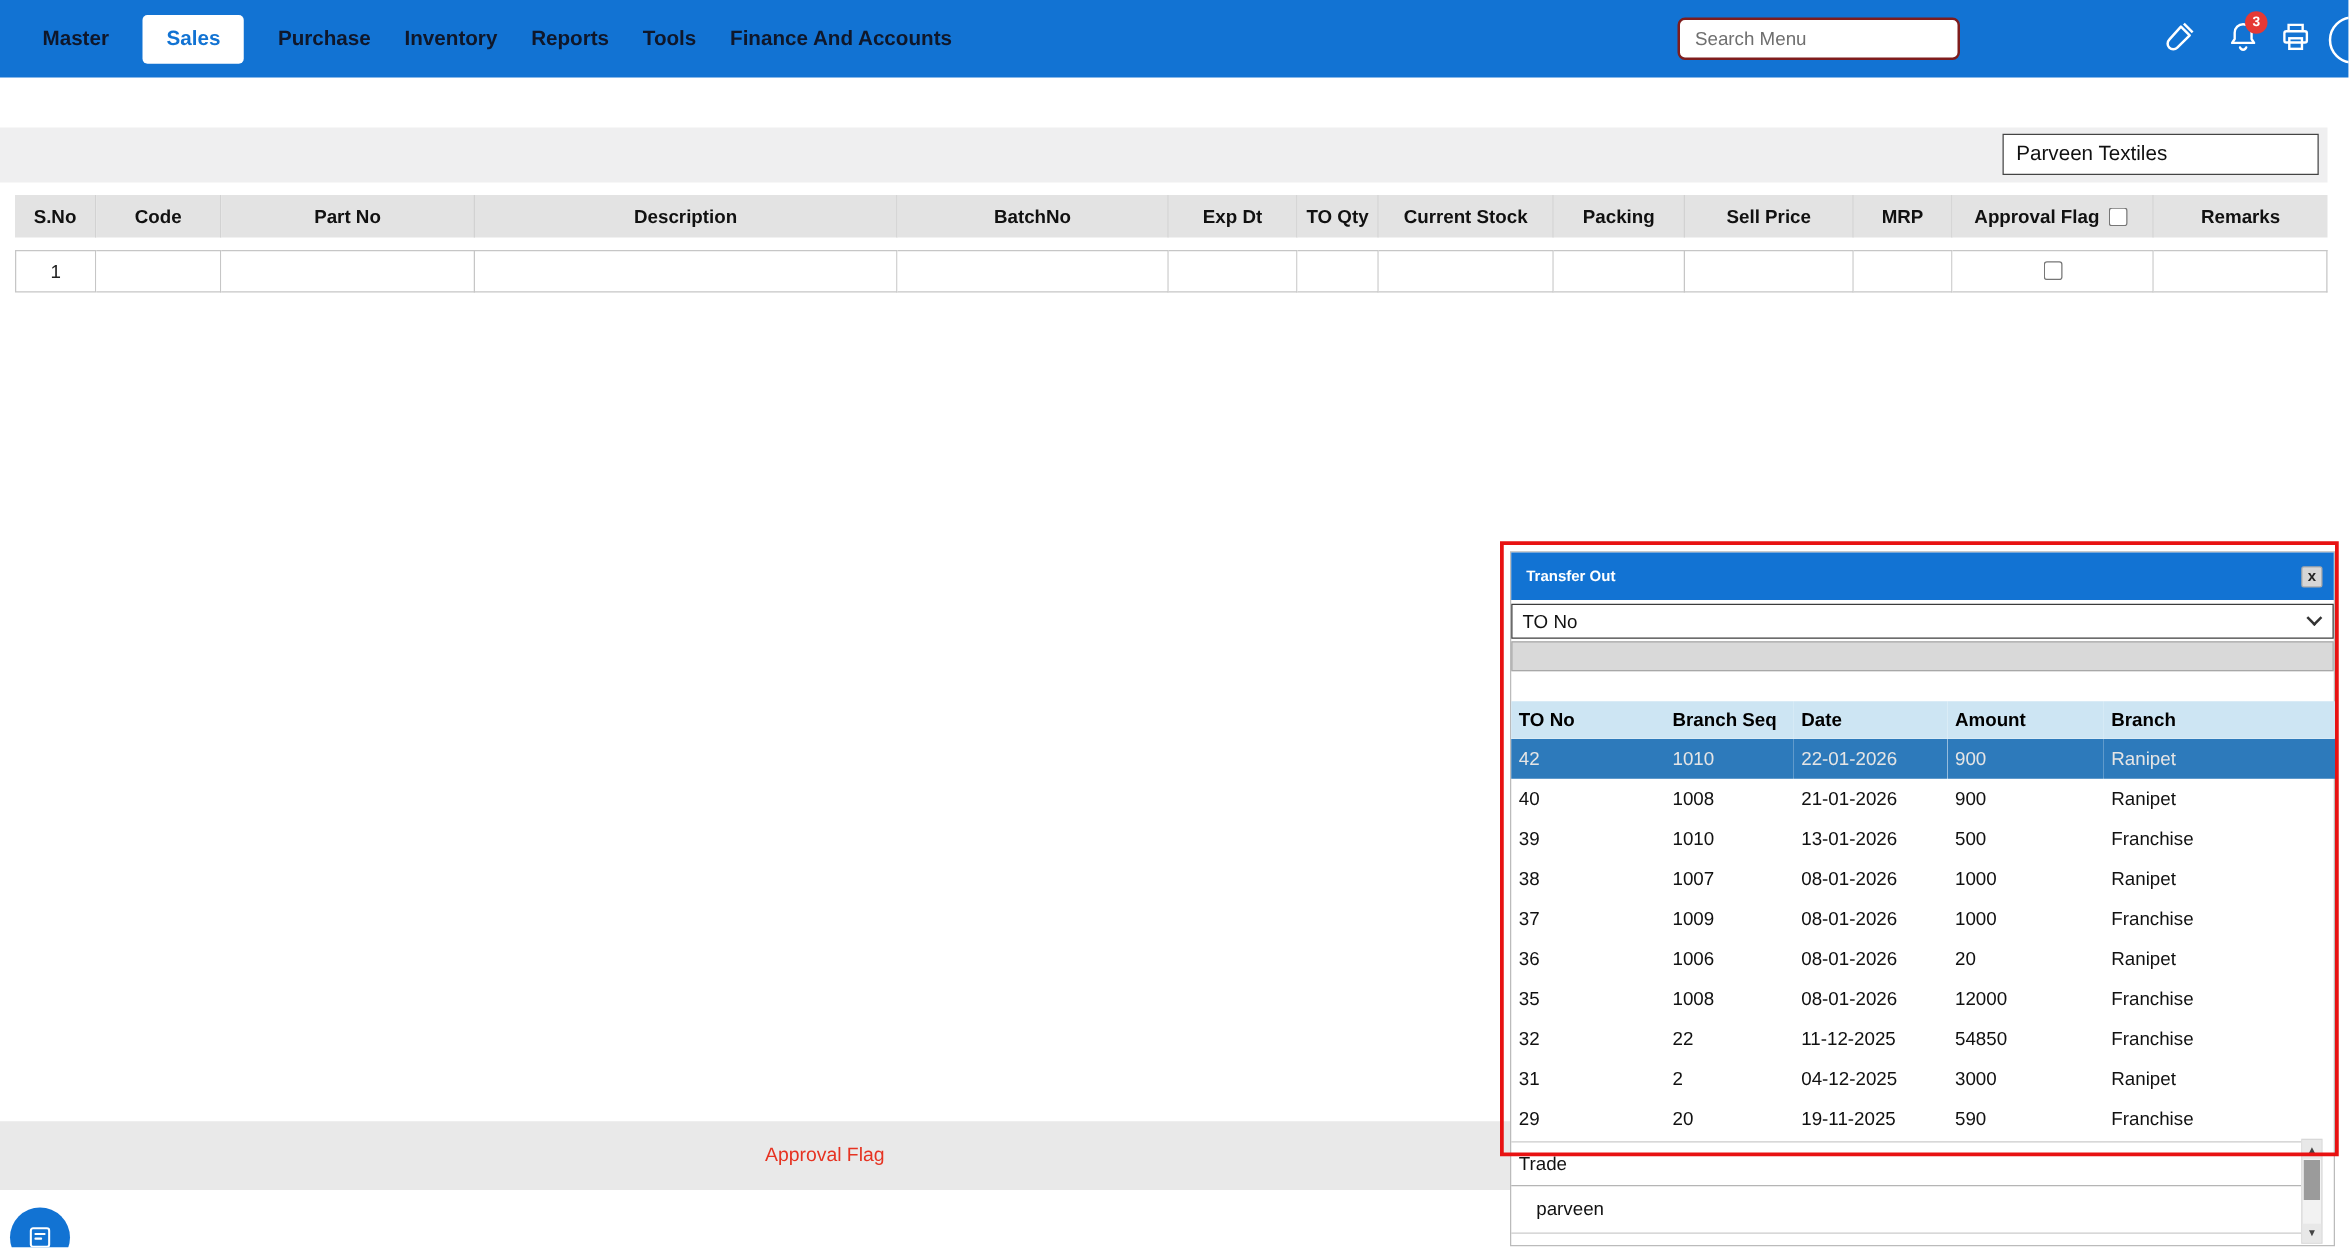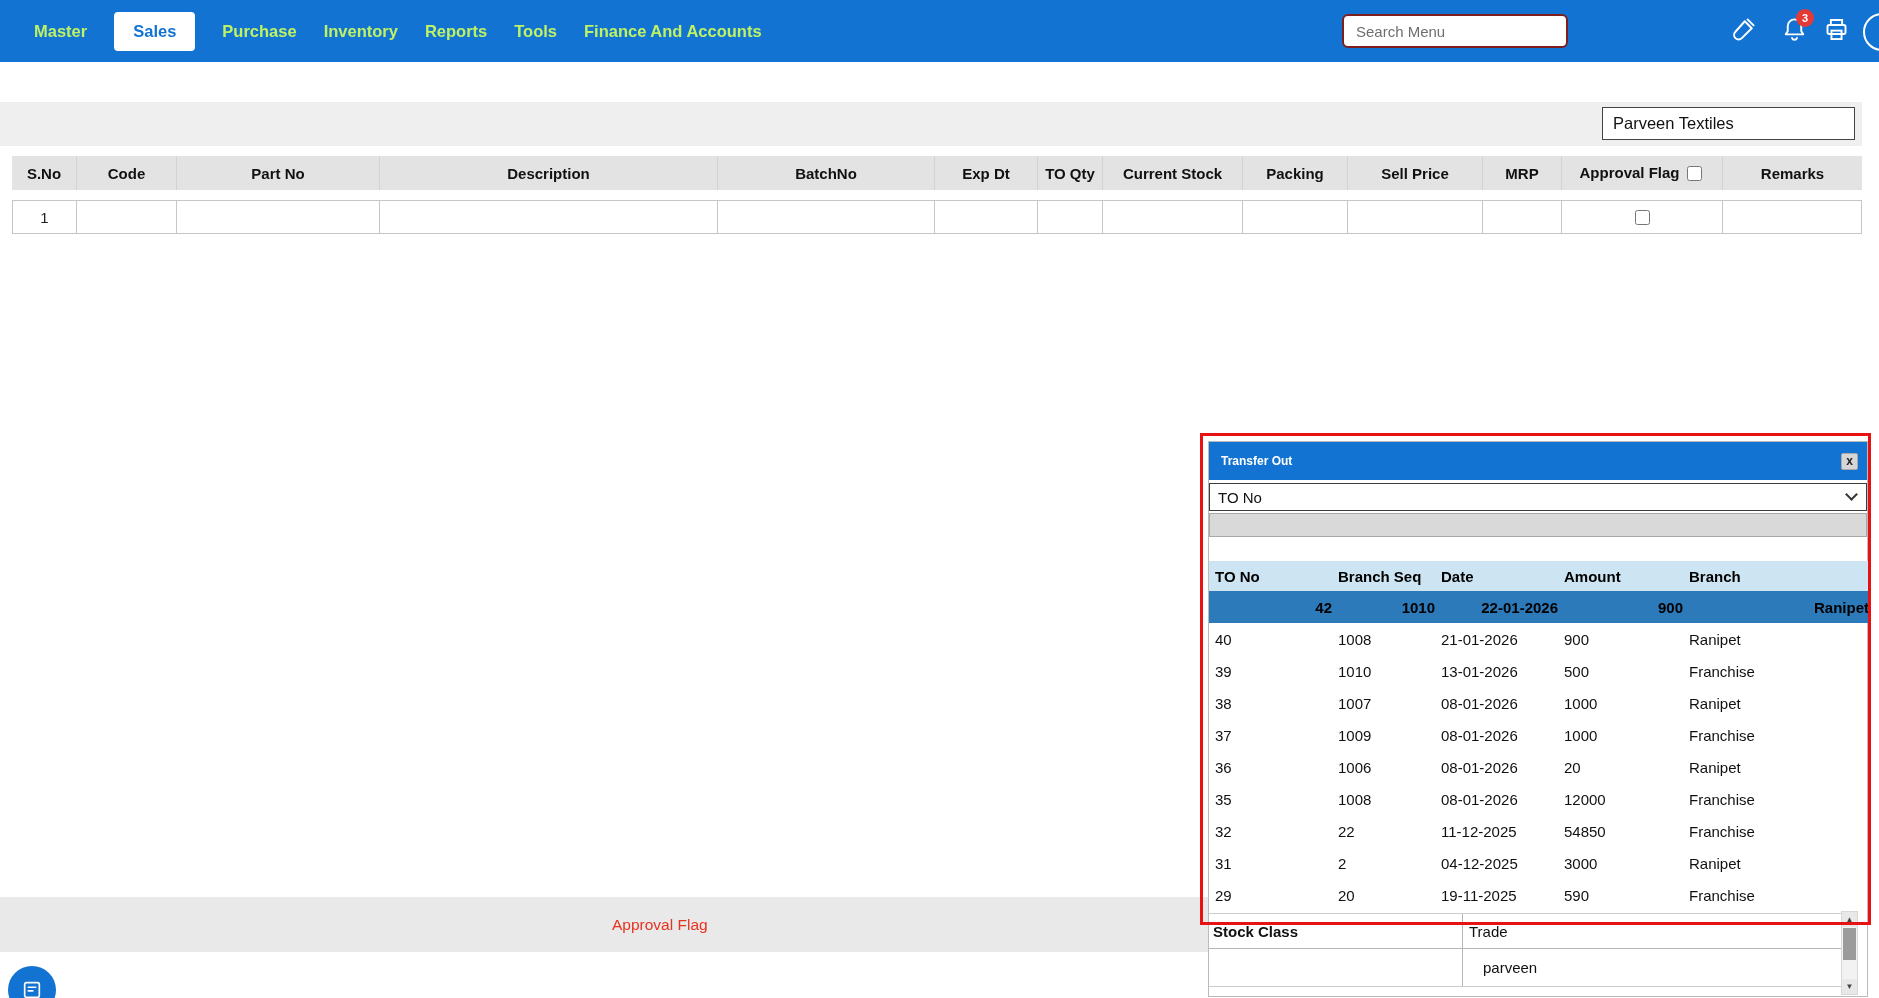--- a/index.html
+++ b/index.html
@@ -3,21 +3,21 @@
 <meta charset="utf-8">
 <style>
   * { box-sizing: border-box; }
   html,body { margin:0; padding:0; }
   body { font-family:"Liberation Sans", sans-serif; background:#fff; }
   #screen { position:relative; width:1879px; height:998px; overflow:hidden; background:#fff; }
 
   
   .topnav { position:absolute; top:0; left:0; width:100%; height:62px; background:#1273d3; }
   .tn-items { position:absolute; left:34px; top:0; height:62px; display:flex; align-items:center; }
-  .tn-item { color:#bef264; font-weight:700; font-size:16.5px; margin-right:27px; cursor:pointer; white-space:nowrap; }
+  .tn-item { color:#0f172a; font-weight:700; font-size:16.5px; margin-right:27px; cursor:pointer; white-space:nowrap; }
   .tn-item.active { background:#fff; color:#1273d3; padding:10px 19px; border-radius:4px; }
   .search { position:absolute; left:1342px; top:14px; width:226px; height:34px; border:2px solid #7f1d1d; border-radius:6px; padding:0 12px; font-size:15px; font-family:inherit; color:#333; }
   .search::placeholder { color:#6f6f6f; }
   .tn-icon { position:absolute; top:16px; width:28px; height:28px; cursor:pointer; }
   .tn-icon.brush { left:1729px; }
   .tn-icon.bell { left:1781px; }
   .tn-icon.printer { left:1823px; }
   .badge { position:absolute; top:-7px; left:15px; min-width:18px; height:18px; border-radius:9px; background:#e53935; color:#fff; font-size:11px; font-weight:700; display:flex; align-items:center; justify-content:center; padding:0 3px; }
   .avatar { position:absolute; right:-22px; top:13px; width:38px; height:38px; border:2px solid #fff; border-radius:50%; }
 
@@ -51,30 +51,30 @@
   .popup-header { height:38px; background:#1273d3; display:flex; align-items:center; justify-content:space-between; padding:0 9px 0 12px; }
   .popup-title { color:#fff; font-size:12px; font-weight:600; }
   .popup-close { width:17px; height:17px; background:#d6d6d6; border:1px solid #aaa; border-radius:2px; font-size:12px; font-weight:700; color:#222; display:flex; align-items:center; justify-content:center; cursor:pointer; font-family:inherit; padding:0; line-height:1; }
   .popup-select { margin-top:3px; height:28px; border:1px solid #3c3c3c; display:flex; align-items:center; justify-content:space-between; padding:0 10px 0 8px; font-size:15px; color:#111; cursor:pointer; background:#fff; }
   .sel-caret { width:9px; height:9px; border-right:2px solid #333; border-bottom:2px solid #333; transform:rotate(45deg); margin-top:-5px; }
   .popup-search { display:block; margin-top:2px; width:100%; height:24px; background:#d9d9d9; border:1px solid #a8a8a8; font-family:inherit; font-size:14px; padding:0 6px; }
   .popup-gap { height:24px; }
   .popup-table { width:100%; border-collapse:collapse; table-layout:fixed; }
   .popup-table th { background:#cde5f3; text-align:left; font-size:15px; font-weight:700; color:#000; height:30px; padding:0 0 0 6px; }
   .popup-table td { height:32px; font-size:15px; color:#111; padding:0 0 0 6px; white-space:nowrap; overflow:hidden; }
-  .popup-table tr.sel td { background:#2d7abb; color:#000000; font-weight:700;text-align:right; }
+  .popup-table tr.sel td { background:#2d7abb; color:#e5e5e5; font-weight:400; }
   .popup-table tr { cursor:pointer; }
 
   
   .stock-grid { margin-top:2px; width:632px; border-top:1px solid #ccc; }
   .stock-row { display:flex; }
   .stock-label-cell { width:254px; border-right:1px solid #b5b5b5; display:flex; align-items:center; padding-left:4px; font-size:15px; font-weight:700; color:#111; }
   .stock-value-cell { flex:1; display:flex; align-items:center; padding-left:6px; font-size:15px; color:#111; cursor:pointer; }
   .stock-row.r1 { height:35px; border-bottom:1px solid #b5b5b5; }
-  .stock-row.r2 { height:38px; border-bottom:1px solid #ccc; }
+  .stock-row.r2 { height:38px; border-bottom:1px solid #ccc;flex-direction:column; }
   .stock-row.r2 .stock-value-cell { padding-left:20px; }
 
   .mini-scrollbar { position:absolute; left:632px; top:469px; width:17px; height:84px; background:#f2f2f2; border:1px solid #d8d8d8; display:flex; flex-direction:column; align-items:center; }
   .sb-btn { width:100%; height:15px; display:flex; align-items:center; justify-content:center; font-size:8px; color:#444; background:#e8e8e8; cursor:pointer; }
   .sb-thumb { width:13px; height:32px; background:#9b9b9b; margin-top:1px; cursor:grab; }
   .sb-spacer { flex:1; }
 
   
   .annotation { position:absolute; left:1200px; top:433px; width:671px; height:492px; border:3px solid #e81212; z-index:30; pointer-events:none; }
 
@@ -286,21 +286,20 @@
           <td>20</td>
           <td>19-11-2025</td>
           <td>590</td>
           <td>Franchise</td>
         </tr>
       </tbody>
     </table>
 
     <div class="stock-grid">
       <div class="stock-row r1">
-        <div class="stock-label-cell">Stock Class</div>
         <div class="stock-value-cell">Trade</div>
       </div>
       <div class="stock-row r2">
         <div class="stock-label-cell"></div>
         <div class="stock-value-cell">parveen</div>
       </div>
     </div>
 
     <div class="mini-scrollbar">
       <div class="sb-btn">▲</div>

